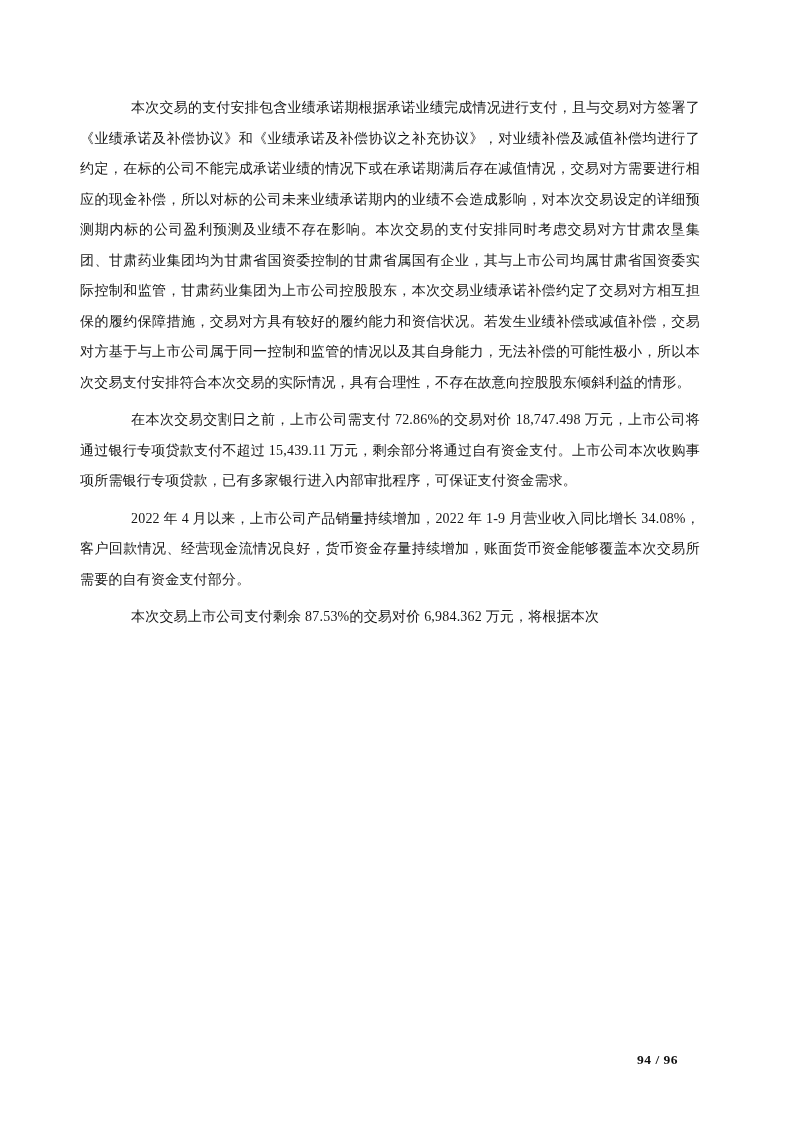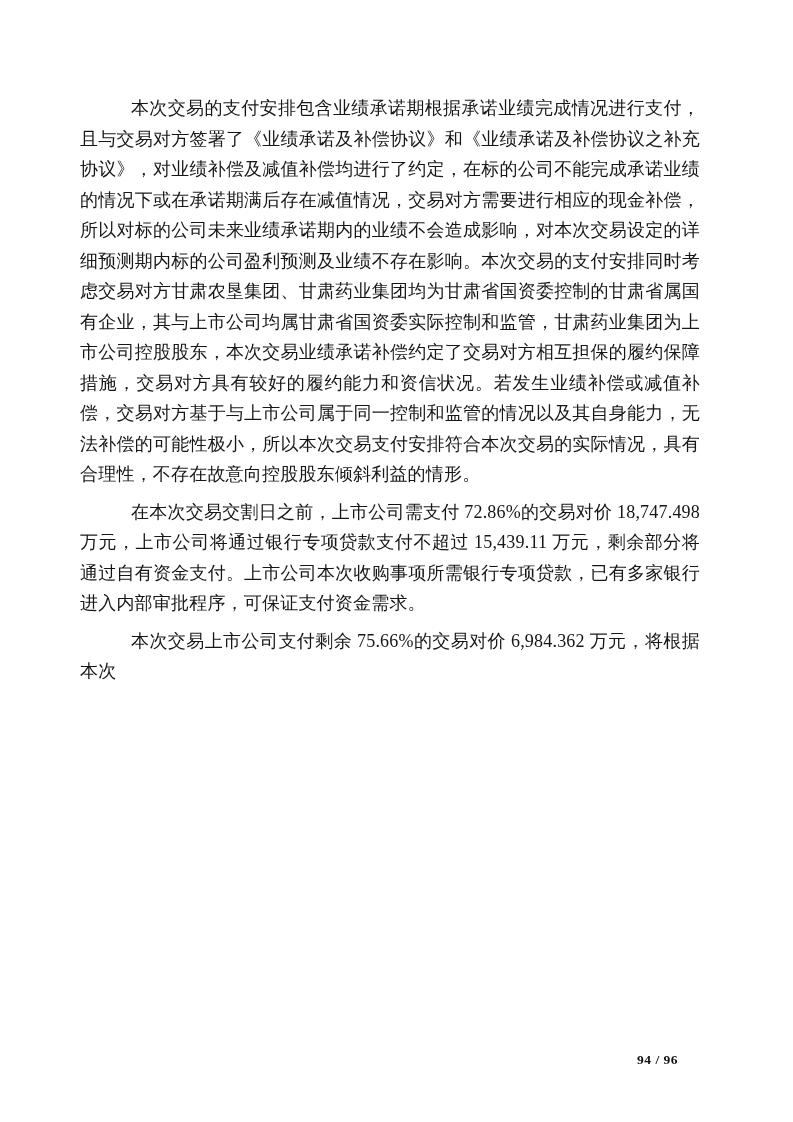--- a/index.html
+++ b/index.html
@@ -17,21 +17,21 @@
     color: #161616;
   }
   .content {
     position: absolute;
     left: 80px;
     top: 93px;
     width: 620px;
   }
   .para {
     margin: 0 0 7px 0;
-    font-size: 18px;
+    font-size: 14px;
     line-height: 30.5px;
     text-align: justify;
     text-align-last: left;
     text-indent: 51px;
     letter-spacing: 0.2px;
     word-break: break-all;
   }
   .page-footer {
     position: absolute;
     left: 637px;
@@ -43,16 +43,17 @@
     margin-top: 28px;
   }
 </style>
 </head>
 <body>
 
 <div class="page">
   <div class="content">
     <p class="para">本次交易的支付安排包含业绩承诺期根据承诺业绩完成情况进行支付，且与交易对方签署了《业绩承诺及补偿协议》和《业绩承诺及补偿协议之补充协议》，对业绩补偿及减值补偿均进行了约定，在标的公司不能完成承诺业绩的情况下或在承诺期满后存在减值情况，交易对方需要进行相应的现金补偿，所以对标的公司未来业绩承诺期内的业绩不会造成影响，对本次交易设定的详细预测期内标的公司盈利预测及业绩不存在影响。本次交易的支付安排同时考虑交易对方甘肃农垦集团、甘肃药业集团均为甘肃省国资委控制的甘肃省属国有企业，其与上市公司均属甘肃省国资委实际控制和监管，甘肃药业集团为上市公司控股股东，本次交易业绩承诺补偿约定了交易对方相互担保的履约保障措施，交易对方具有较好的履约能力和资信状况。若发生业绩补偿或减值补偿，交易对方基于与上市公司属于同一控制和监管的情况以及其自身能力，无法补偿的可能性极小，所以本次交易支付安排符合本次交易的实际情况，具有合理性，不存在故意向控股股东倾斜利益的情形。</p>
     <p class="para">在本次交易交割日之前，上市公司需支付 72.86%的交易对价 18,747.498 万元，上市公司将通过银行专项贷款支付不超过 15,439.11 万元，剩余部分将通过自有资金支付。上市公司本次收购事项所需银行专项贷款，已有多家银行进入内部审批程序，可保证支付资金需求。</p>
-    <p class="para">本次交易上市公司支付剩余 75.66%的交易对价 6,984.362 万元，将根据本次</p>
+    <p class="para">2022 年 4 月以来，上市公司产品销量持续增加，2022 年 1-9 月营业收入同比增长 34.08%，客户回款情况、经营现金流情况良好，货币资金存量持续增加，账面货币资金能够覆盖本次交易所需要的自有资金支付部分。</p>
+    <p class="para">本次交易上市公司支付剩余 87.53%的交易对价 6,984.362 万元，将根据本次</p>
   </div>
   <div class="page-footer">94 / 96</div>
 </div>
 
 </body></html>

